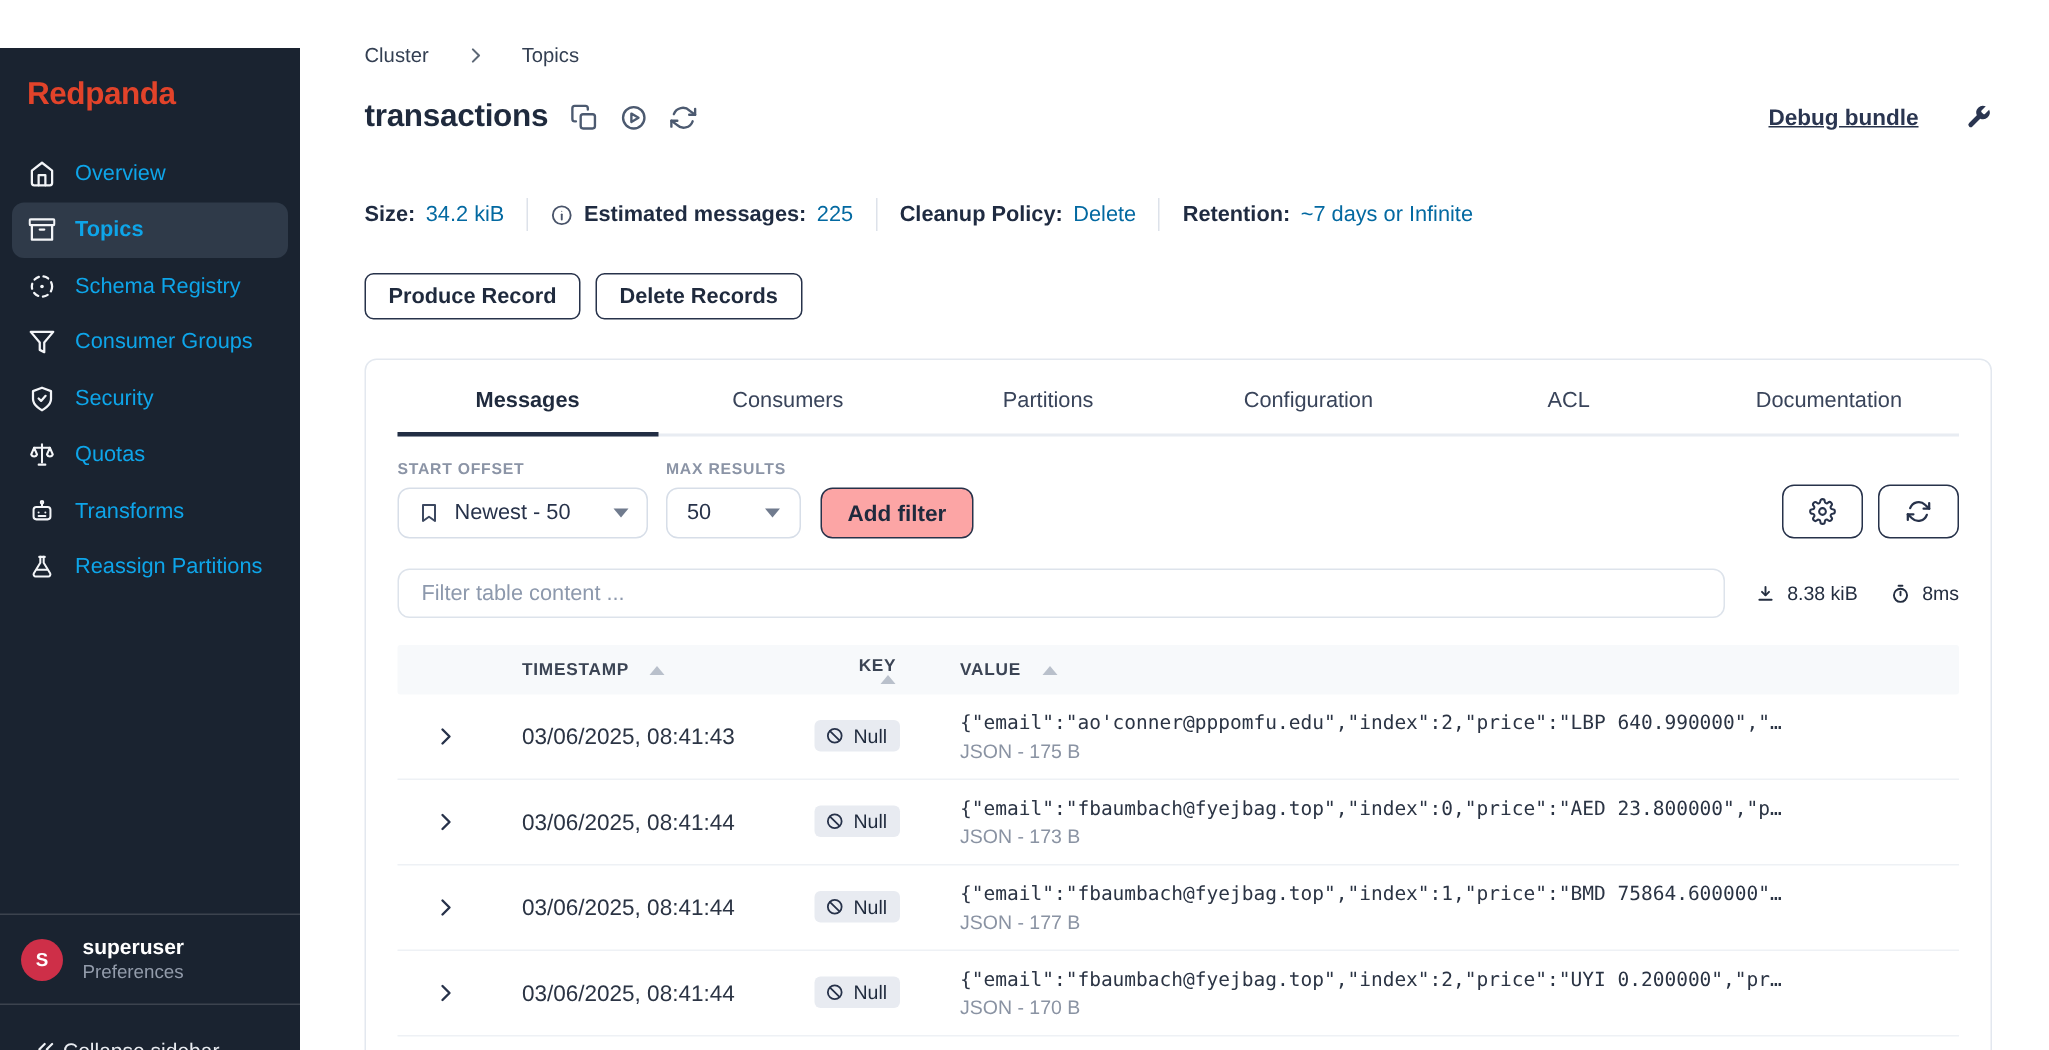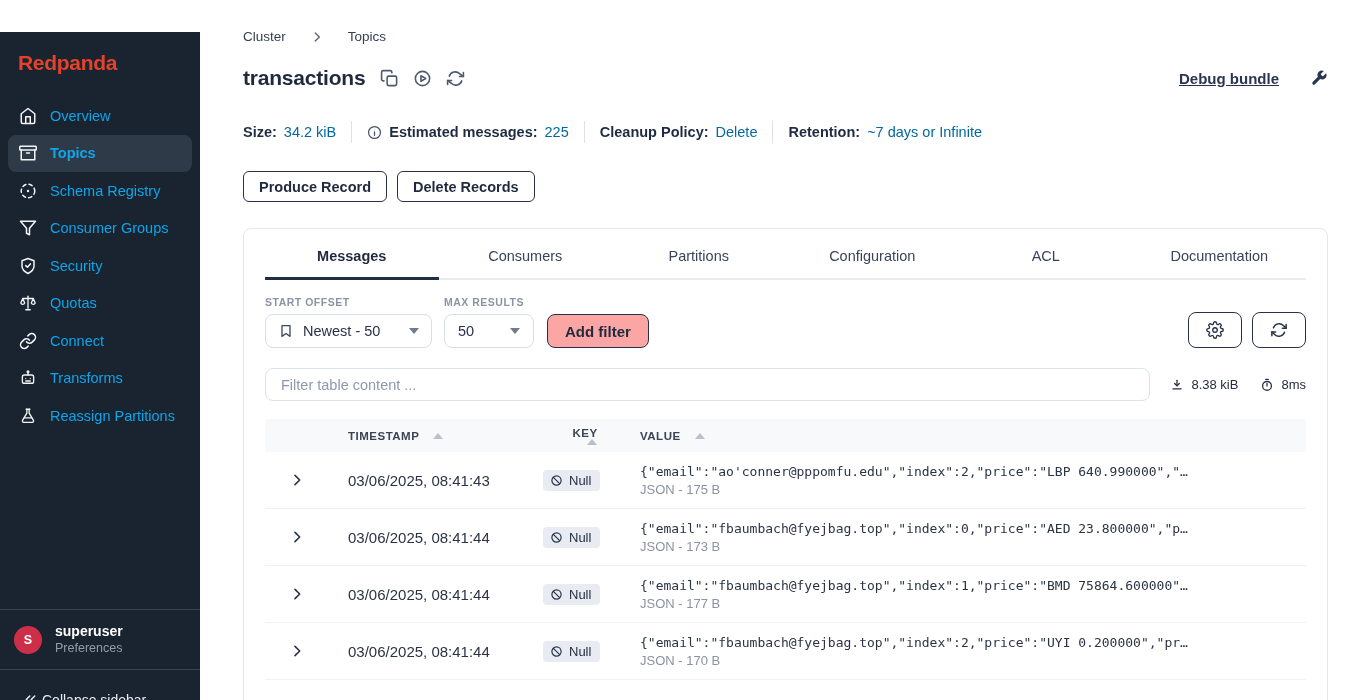--- a/index.html
+++ b/index.html
@@ -56,21 +56,21 @@
 
   .title-row { margin-top:22px; display:flex; align-items:center; }
   .page-title { font-size:21px; font-weight:700; color:#1f2a3d; letter-spacing:-0.2px; }
   .title-icon { width:19px; height:19px; color:#4c5a70; cursor:pointer; }
   .title-icon.first { margin-left:15px; }
   .title-icon + .title-icon { margin-left:14px; }
   .debug-wrap { margin-left:auto; display:flex; align-items:center; gap:31px;text-decoration:underline; }
   .debug-label { font-size:15px; font-weight:700; color:#2a3550; cursor:pointer; }
   .wrench { width:18px; height:18px; color:#2a3550; cursor:pointer; }
 
-  .stats-row { margin-top:31px; display:flex; align-items:center; font-size:14.5px; }
+  .stats-row { margin-top:42px; display:flex; align-items:center; font-size:14.5px; }
   .stat { display:flex; align-items:center; gap:7px; }
   .stat .s-label { font-weight:700; color:#1f2b41; }
   .stat .s-value { color:#0369a1; }
   .stat-divider { width:1px; height:22px; background:#dde2ea; margin:0 15px; }
   .info-icon { width:15px; height:15px; color:#49546a; }
 
   .actions-row { margin-top:28px; display:flex; gap:10px; }
   .btn-outline {
     height:31px; padding:0 15px; border:1.5px solid #27324a; border-radius:6px;
     background:#fff; font-family:inherit; font-size:14.5px; font-weight:700;
@@ -222,29 +222,20 @@
       <span class="nav-icon">
         <svg viewBox="0 0 24 24" fill="none" stroke="currentColor" stroke-width="1.8" stroke-linecap="round" stroke-linejoin="round">
             <line x1="12" y1="3" x2="12" y2="19"></line>
             <line x1="9" y1="21" x2="15" y2="21"></line>
             <line x1="5" y1="6" x2="19" y2="6"></line>
             <path d="M5 6l-2.6 6a2.8 2.8 0 0 0 5.2 0L5 6z"></path>
             <path d="M19 6l-2.6 6a2.8 2.8 0 0 0 5.2 0L19 6z"></path>
           </svg>
       </span>
       <span class="nav-label">Quotas</span>
-    </div>
-    <div class="nav-item">
-      <span class="nav-icon">
-        <svg viewBox="0 0 24 24" fill="none" stroke="currentColor" stroke-width="2" stroke-linecap="round" stroke-linejoin="round">
-            <path d="M10 13a5 5 0 0 0 7.54.54l3-3a5 5 0 0 0-7.07-7.07l-1.72 1.71"></path>
-            <path d="M14 11a5 5 0 0 0-7.54-.54l-3 3a5 5 0 0 0 7.07 7.07l1.71-1.71"></path>
-          </svg>
-      </span>
-      <span class="nav-label">Connect</span>
     </div>
     <div class="nav-item">
       <span class="nav-icon">
         <svg viewBox="0 0 24 24" fill="none" stroke="currentColor" stroke-width="1.8" stroke-linecap="round" stroke-linejoin="round">
             <rect x="4.5" y="8" width="15" height="11" rx="2.5"></rect>
             <line x1="12" y1="8" x2="12" y2="5"></line>
             <circle cx="12" cy="3.8" r="1.1"></circle>
             <circle cx="9" cy="12.8" r="0.9" fill="currentColor" stroke="none"></circle>
             <circle cx="15" cy="12.8" r="0.9" fill="currentColor" stroke="none"></circle>
             <line x1="9" y1="16" x2="15" y2="16"></line>

